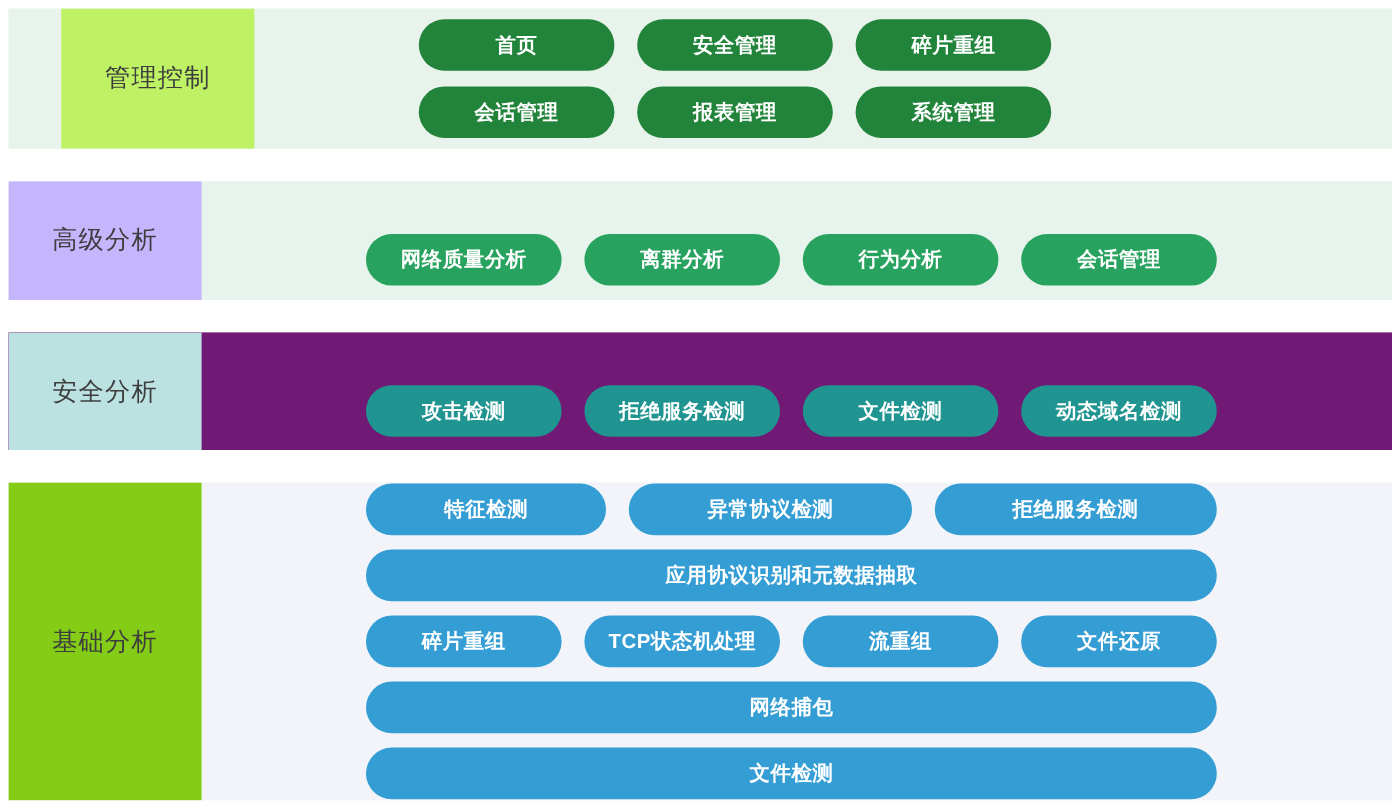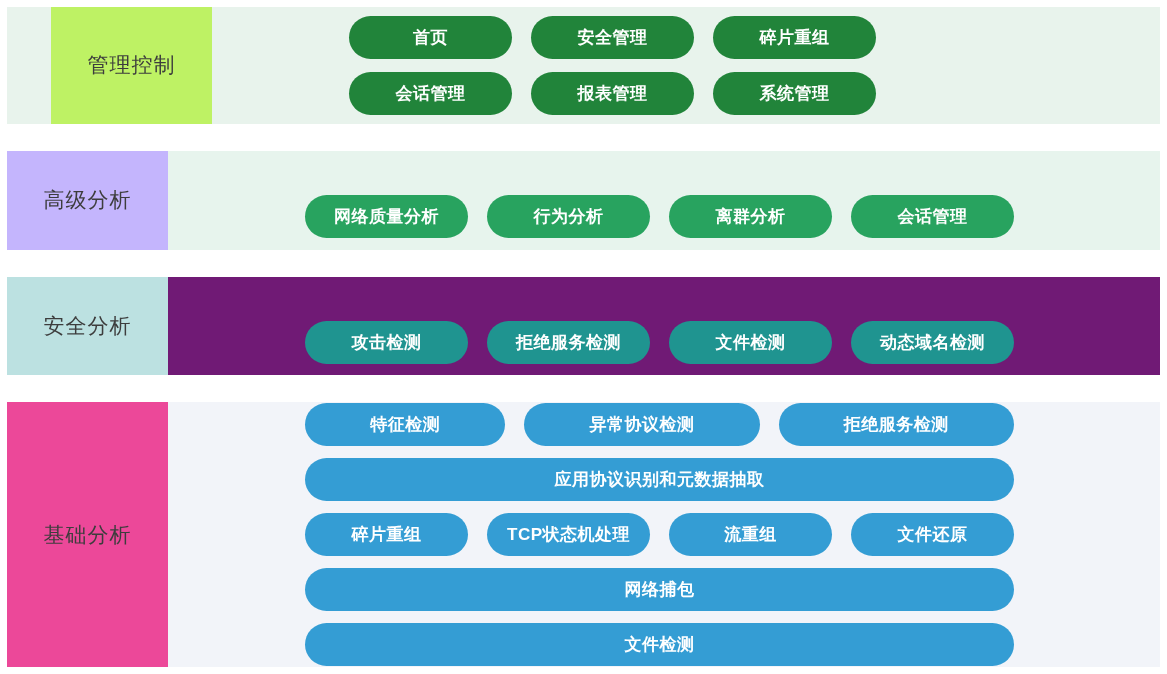--- a/index.html
+++ b/index.html
@@ -85,21 +85,21 @@
   #tier-advanced .tier-label { background: #c4b5fd; }
   #tier-advanced .pill { background: #28a35f; }
 
   
   #tier-security { background: #701a75; }
   #tier-security .tier-label { background: #bce1e1; }
   #tier-security .pill { background: #1f9490; }
 
   
   #tier-basic { background: #f2f4f9; }
-  #tier-basic .tier-label { background: #ec4899; }
+  #tier-basic .tier-label { background: #84cc16; }
   #tier-basic .pill { background: #349dd4; }
 
   #tier-mgmt .tier-body { padding: 16px 0; }
   #tier-advanced .tier-body,
   #tier-security .tier-body { padding: 18px 0; margin-top: 32px; }
   #tier-basic .tier-body { padding: 17px 0; gap: 12px; }
 </style>
 </head>
 <body>
 
@@ -119,22 +119,22 @@
         <div class="pill">系统管理</div>
       </div>
     </div>
   </section>
 
   <section class="tier" id="tier-advanced">
     <div class="tier-label">高级分析</div>
     <div class="tier-body">
       <div class="pill-row">
         <div class="pill">网络质量分析</div>
+        <div class="pill">离群分析</div>
         <div class="pill">行为分析</div>
-        <div class="pill">离群分析</div>
         <div class="pill">会话管理</div>
       </div>
     </div>
   </section>
 
   <section class="tier" id="tier-security">
     <div class="tier-label">安全分析</div>
     <div class="tier-body">
       <div class="pill-row">
         <div class="pill">攻击检测</div>

